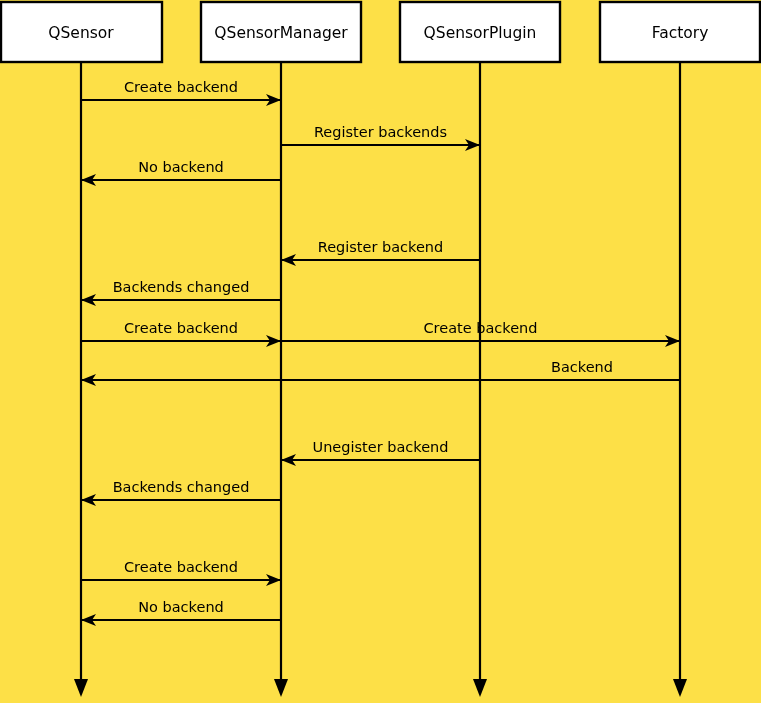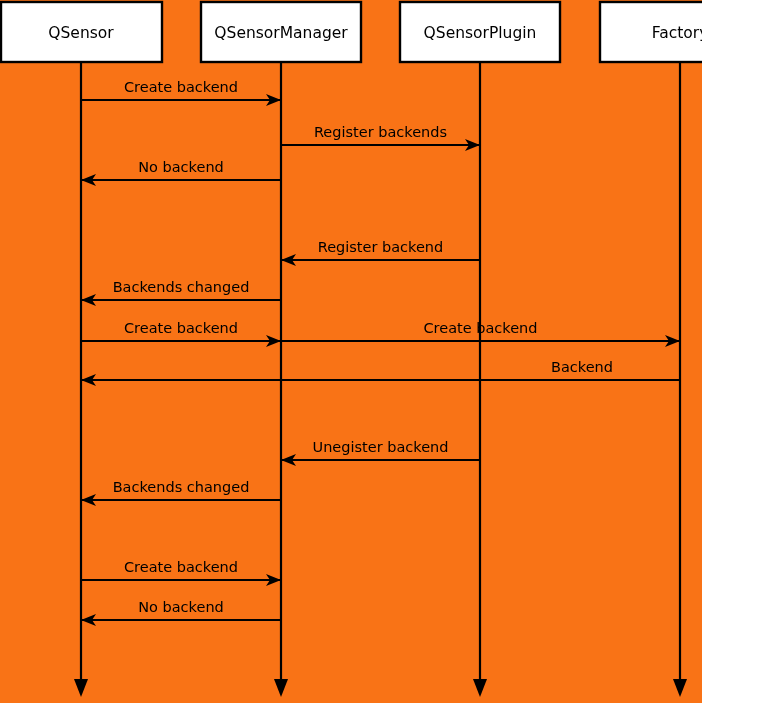--- a/index.html
+++ b/index.html
@@ -5,23 +5,23 @@
   html, body {
     margin: 0;
     padding: 0;
     background: #ffffff;
   }
   body {
     font-family: "DejaVu Sans", sans-serif;
   }
   #diagram-root {
     position: relative;
-    width: 702px;
+    width: 761px;
     height: 703px;
-    background: #f97316;
+    background: #fde047;
     overflow: hidden;
   }
   svg#seq-svg {
     display: block;
     width: 761px;
     height: 703px;
   }
   .participant-box {
     fill: #ffffff;
     stroke: #000000;

